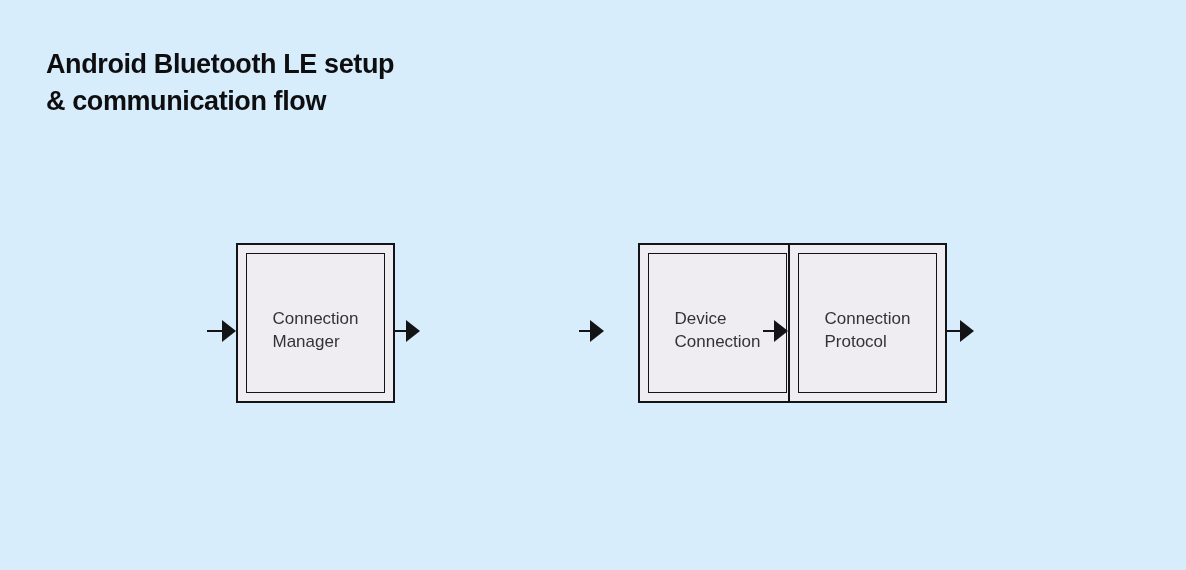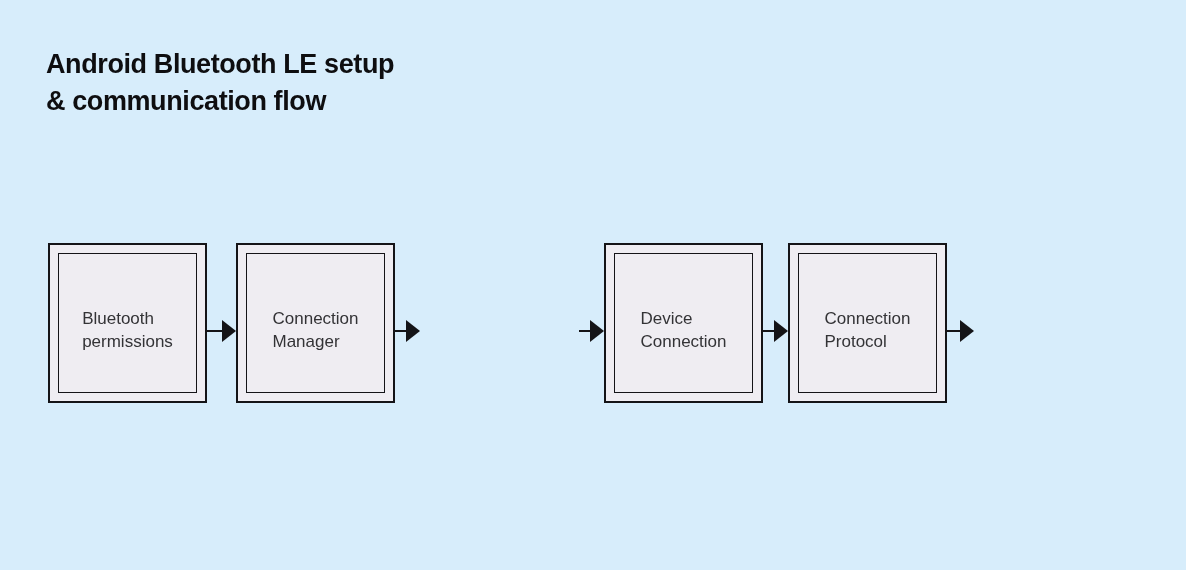--- a/index.html
+++ b/index.html
@@ -37,21 +37,21 @@
     display:flex;align-items:center;justify-content:center;
   }
   .node-label{
     text-align:left;
     white-space:pre-line;
     font-size:17px;line-height:23px;
     color:var(--label-color);
     transform:translateY(7px);
   }
   .n1{left:48px;} .n2{left:236px;} .n3{left:420px;}
-  .n4{left:604px;} .n5{left:788px;} .n6{left:974px;}
+  .n4{left:638px;} .n5{left:788px;} .n6{left:974px;}
   .arrow{position:absolute;top:320px;height:22px;}
   .a1{left:207px;width:29px;}
   .a2{left:395px;width:25px;}
   .a3{left:579px;width:25px;}
   .a4{left:763px;width:25px;}
   .a5{left:947px;width:27px;}
   .arrow-line{
     position:absolute;left:0;right:10px;top:10px;height:2px;
     background:var(--stroke);
   }
@@ -65,26 +65,20 @@
 </head>
 <body>
 
 <div class="canvas">
 
   <div class="page-title">Android Bluetooth LE setup
 &amp; communication flow</div>
 
   <div class="flow-row">
 
-    <div class="node n1">
-      <div class="node-inner">
-        <div class="node-label">Bluetooth
-permissions</div>
-      </div>
-    </div>
 
     <div class="arrow a1">
       <div class="arrow-line"></div>
       <div class="arrow-head"></div>
     </div>
 
     <div class="node n2">
       <div class="node-inner">
         <div class="node-label">Connection
 Manager</div>

